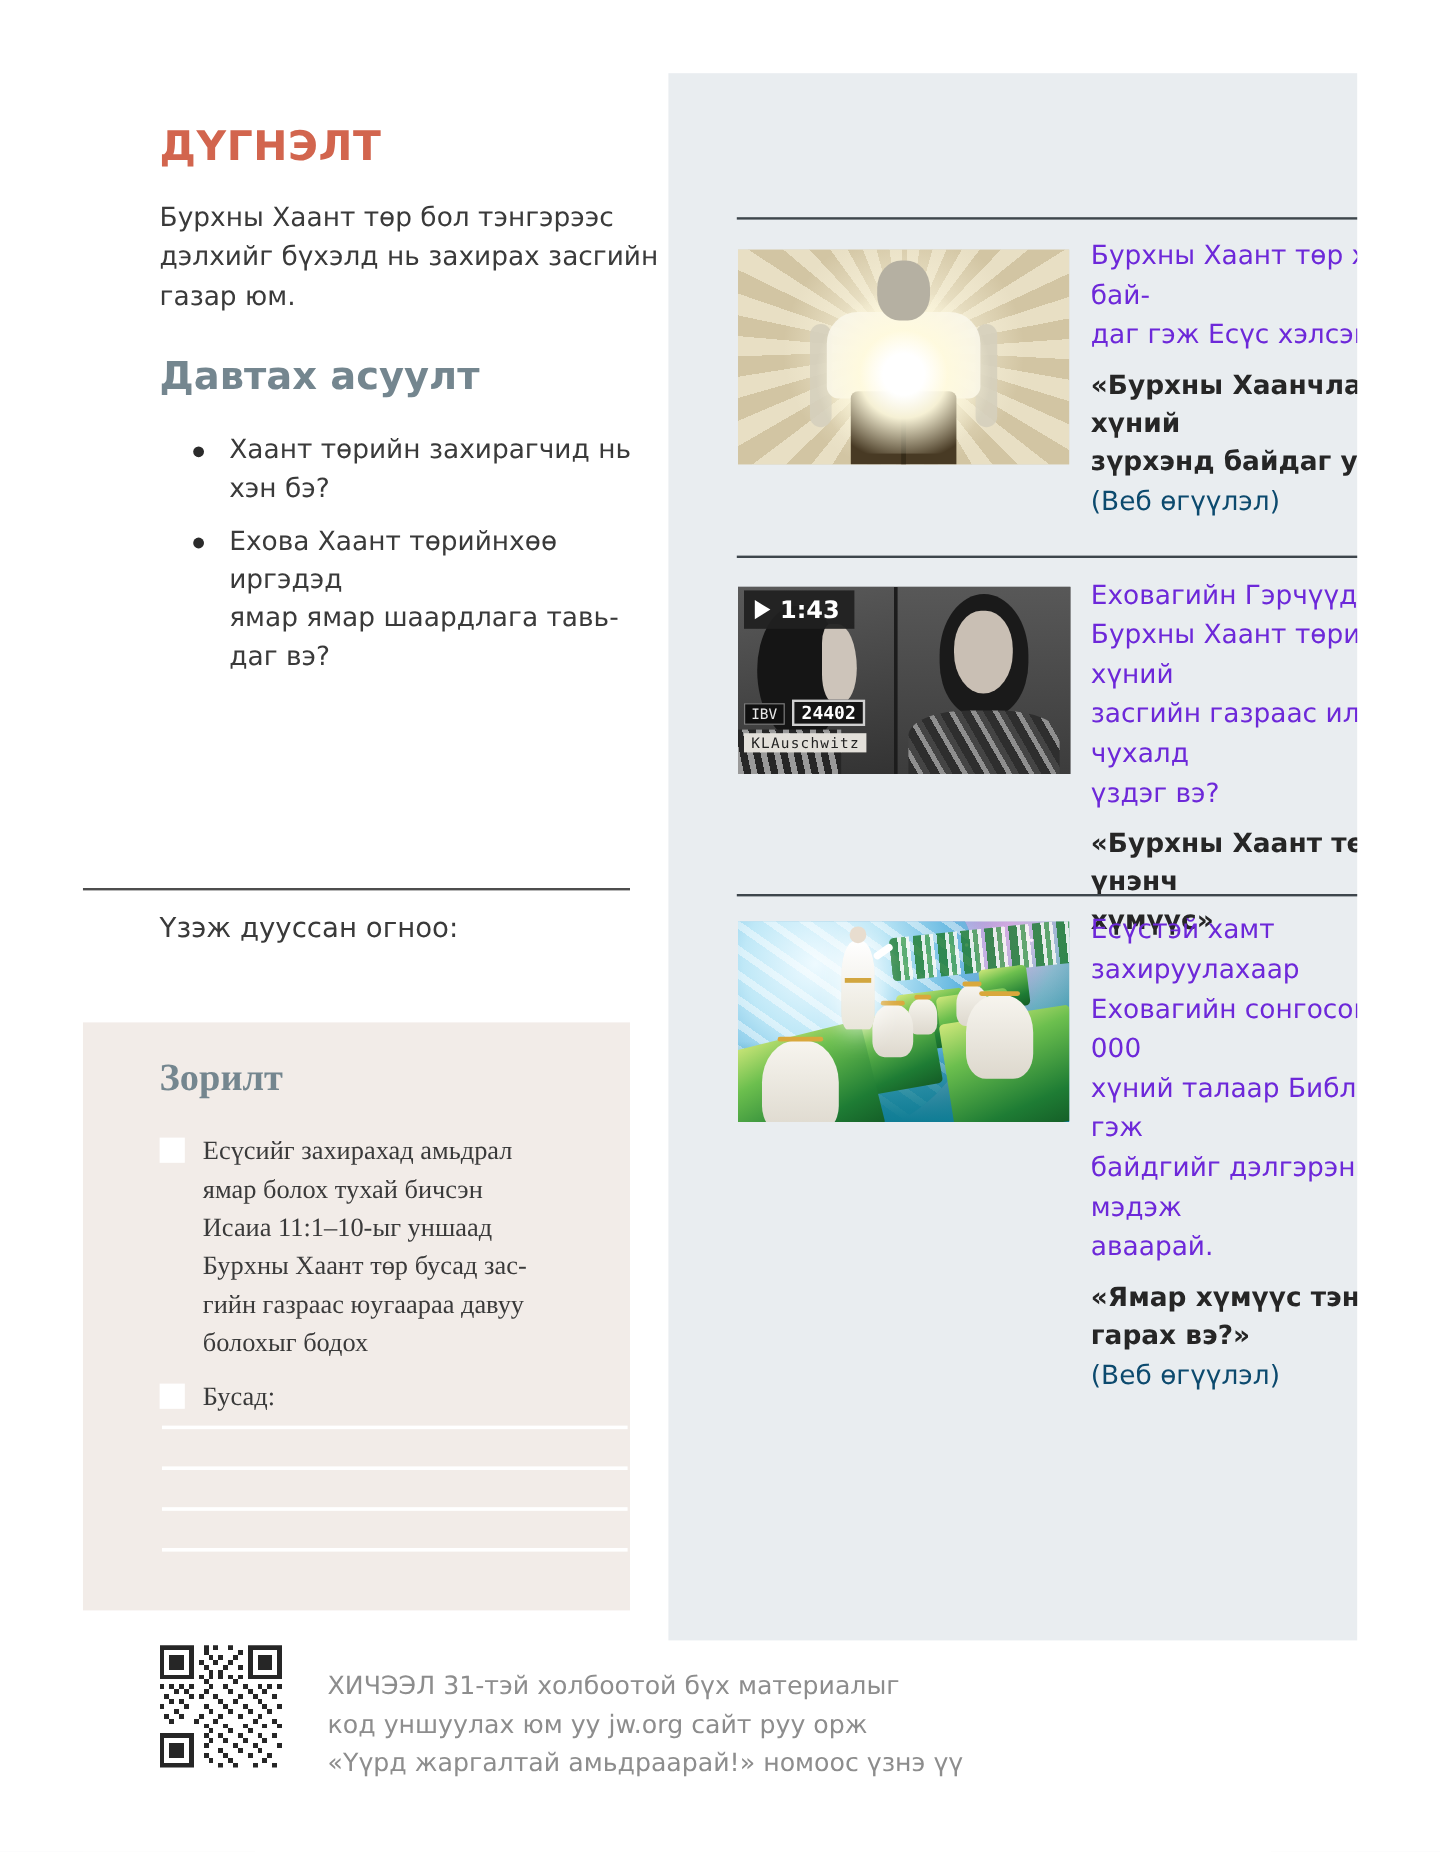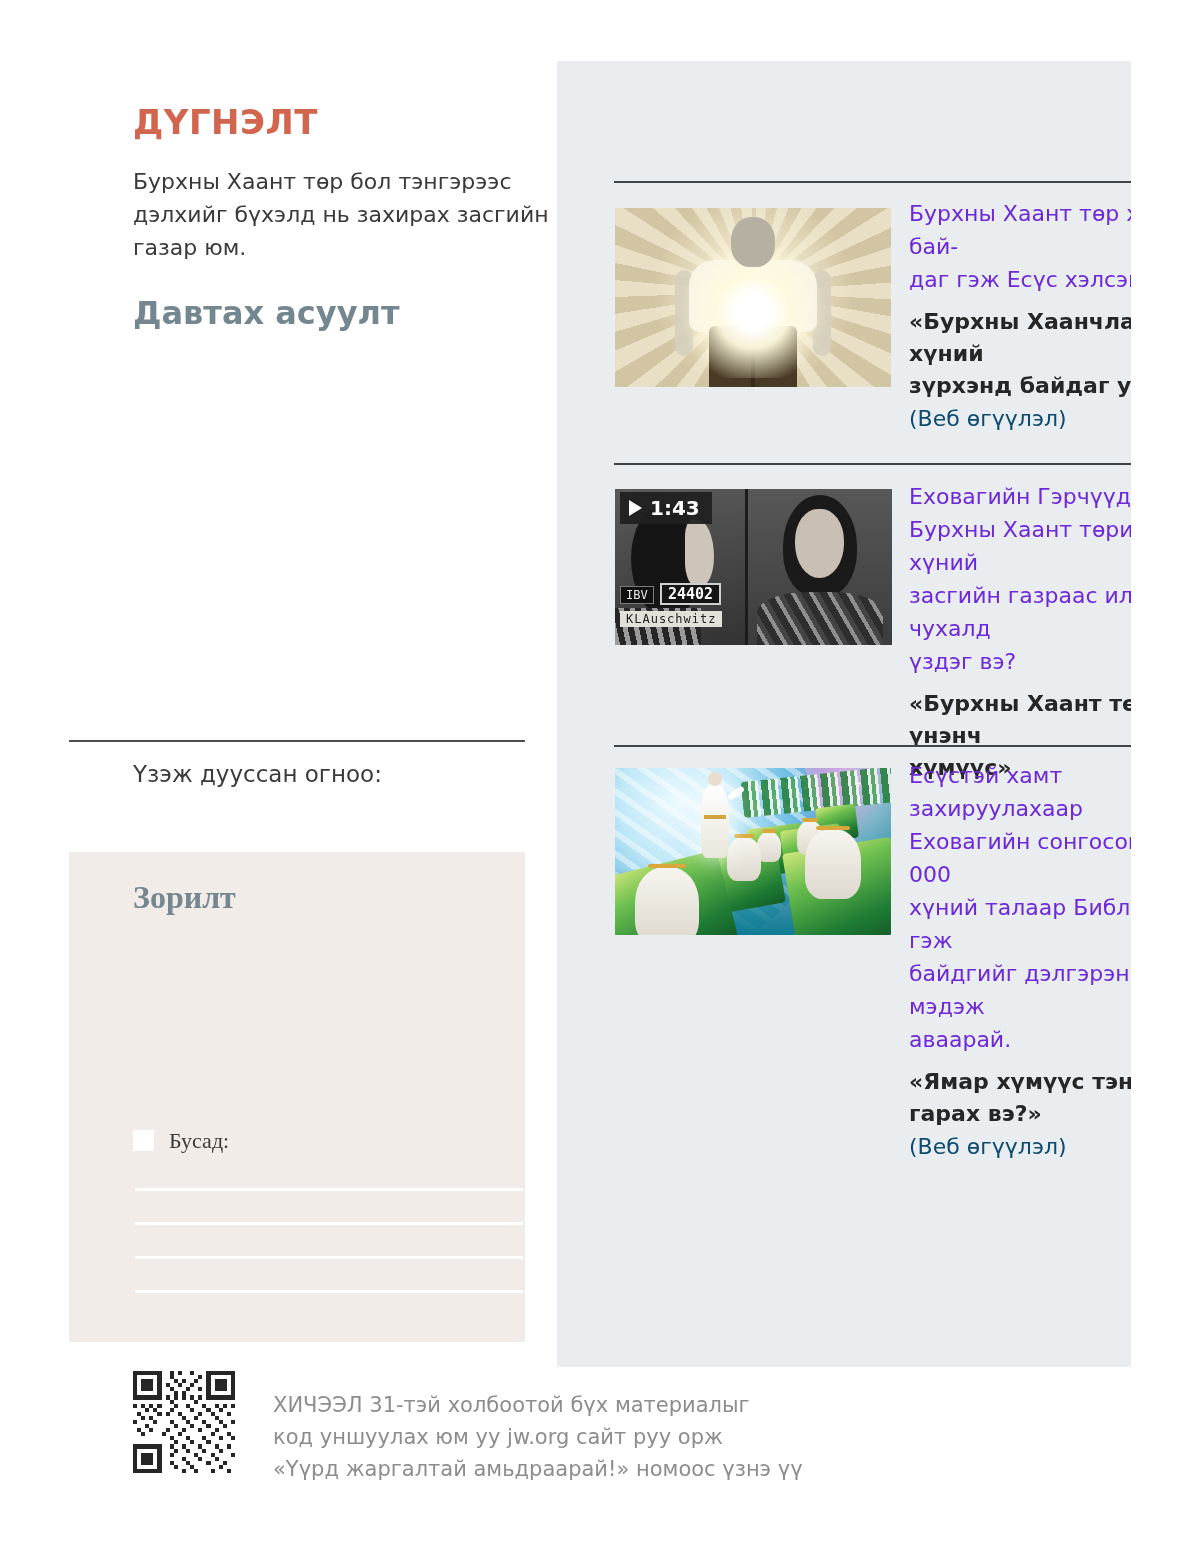--- a/index.html
+++ b/index.html
@@ -110,31 +110,51 @@
 
   <div class="abs h-orange" style="left:64px;top:102px;">ДҮГНЭЛТ</div>
 
   <div class="abs body-txt ml" style="left:64px;top:165px;">Бурхны Хаант төр бол тэнгэрээс
 дэлхийг бүхэлд нь захирах засгийн
 газар юм.</div>
 
   <div class="abs h-blue" style="left:64px;top:294px;">Давтах асуулт</div>
 
   <div class="abs bullets">
+    <div class="bullet-item">
+      <span class="bullet-dot"></span>
+      <span class="bullet-txt ml">Хаант төрийн захирагчид нь
+хэн бэ?</span>
+    </div>
+    <div class="bullet-item">
+      <span class="bullet-dot"></span>
+      <span class="bullet-txt ml">Ехова Хаант төрийнхөө иргэдэд
+ямар ямар шаардлага тавь-
+даг вэ?</span>
+    </div>
   </div>
 
   <div class="abs rule-left"></div>
 
   <div class="abs date-lbl">Үзэж дууссан огноо:</div>
 
   <div class="abs goal-box">
     <div class="abs h-blue goal-title">Зорилт</div>
 
-
-    <div class="check-item" style="left:64px;top:273px;justify-content:space-between;">
+    <div class="check-item" style="left:64px;top:91px;">
+      <span class="checkbox"></span>
+      <span class="check-txt ml">Есүсийг захирахад амьдрал
+ямар болох тухай бичсэн
+Исаиа 11:1–10-ыг уншаад
+Бурхны Хаант төр бусад зас-
+гийн газраас юугаараа давуу
+болохыг бодох</span>
+    </div>
+
+    <div class="check-item" style="left:64px;top:296px;justify-content:space-between;">
       <span class="checkbox"></span>
       <span class="check-txt">Бусад:</span>
     </div>
 
     <div class="write-line" style="top:336px;"></div>
     <div class="write-line" style="top:370px;"></div>
     <div class="write-line" style="top:404px;"></div>
     <div class="write-line" style="top:438px;"></div>
   </div>
 

